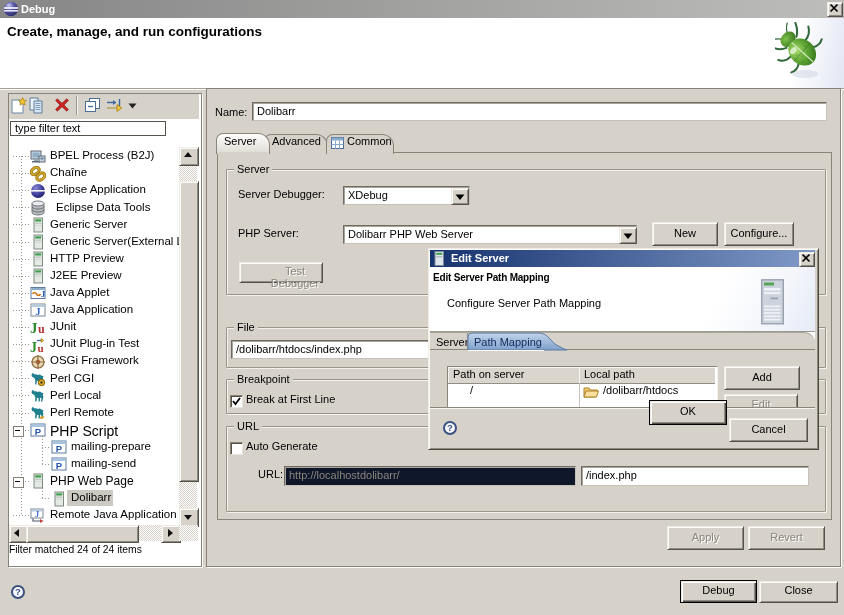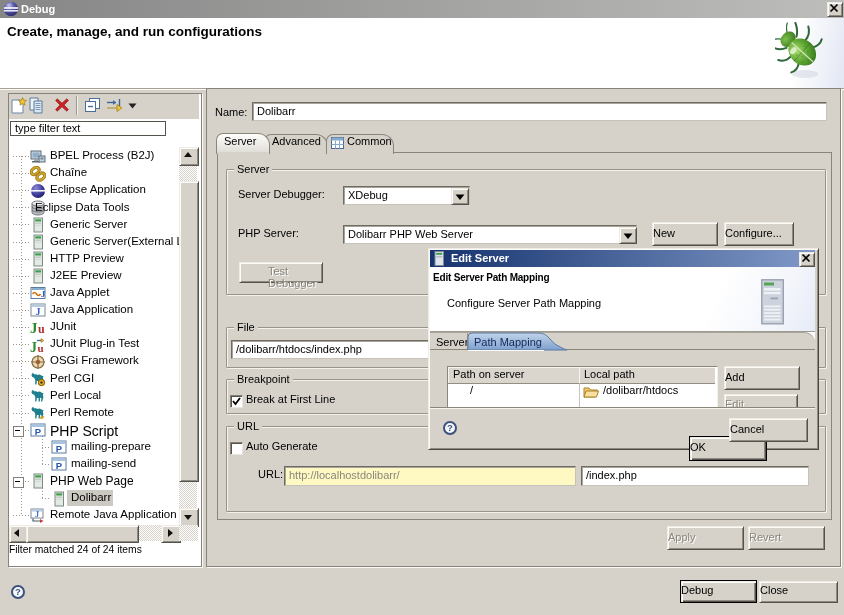--- a/index.html
+++ b/index.html
@@ -2,21 +2,21 @@
 <html><head>
 <meta charset="utf-8">
 <style>
   html,body{margin:0;padding:0;}
   body{font-family:"Liberation Sans",sans-serif;font-size:11px;color:#000;}
   #win{position:relative;width:844px;height:615px;background:#d6d2ca;overflow:hidden;}
   .abs{position:absolute;}
   
   .btn{position:absolute;background:#d6d2ca;border:1px solid;border-color:#efece6 #55524b #55524b #efece6;
        box-shadow:inset 1px 1px 0 #fcfbf8, inset -1px -1px 0 #8e8a80;
-       text-align:left;font-size:11px;color:#000;}
+       text-align:center;font-size:11px;color:#000;}
   .btn .lbl{position:absolute;left:0;right:0;}
   .btn.dis{color:#8a867c;text-shadow:1px 1px 0 #fff;}
   .btn.def{border:1px solid #000;box-shadow:inset 1px 1px 0 #efece6, inset 2px 2px 0 #fcfbf8, inset -1px -1px 0 #55524b, inset -2px -2px 0 #8e8a80;}
   
   .inp{position:absolute;background:#fff;border:1px solid;border-color:#706c64 #c6c2ba #c6c2ba #706c64;
        box-shadow:inset 1px 1px 0 #a9a499;font-size:11px;}
   .inp span{position:absolute;left:4px;top:2px;white-space:nowrap;}
   
   .grp{position:absolute;border:1px solid #99948a;box-shadow:1px 1px 0 #f5f2ec, inset 1px 1px 0 #f5f2ec;border-radius:1px;}
   .grp > .cap{position:absolute;top:-7px;left:7px;background:#d6d2ca;padding:0 3px;font-size:11px;}
@@ -212,21 +212,21 @@
         <rect x="1" y="7" width="14" height="1.6" fill="#fff" opacity="0.95"></rect>
       </svg>
   <div class="abs nowrap" style="left:50px;top:183.4px;font-size:11.5px;">Eclipse Application</div>
   <div class="abs" style="left:13px;top:207.3px;width:16px;height:1px;background-image:repeating-linear-gradient(to right,#9a968c 0 1px,transparent 1px 3px);"></div>
   <svg class="abs" style="left:30px;top:199.8px" width="16" height="16" viewBox="0 0 16 16">
         <path d="M2 3.5 v9 c0 1.4 2.7 2.5 6 2.5 s6 -1.1 6 -2.5 v-9" fill="#b8bcc0" stroke="#5a5e62" stroke-width="0.8"></path>
         <path d="M2 9.5 c0 1.4 2.7 2.5 6 2.5 s6 -1.1 6 -2.5" fill="none" stroke="#5a5e62" stroke-width="0.8"></path>
         <path d="M2 6.5 c0 1.4 2.7 2.5 6 2.5 s6 -1.1 6 -2.5" fill="none" stroke="#5a5e62" stroke-width="0.8"></path>
         <ellipse cx="8" cy="3.5" rx="6" ry="2.5" fill="#e8eaec" stroke="#5a5e62" stroke-width="0.8"></ellipse>
       </svg>
-  <div class="abs nowrap" style="left:35px;top:200.5px;font-size:11.5px;">Eclipse Data Tools</div>
+  <div class="abs nowrap" style="left:56px;top:200.5px;font-size:11.5px;">Eclipse Data Tools</div>
   <div class="abs" style="left:13px;top:224.4px;width:16px;height:1px;background-image:repeating-linear-gradient(to right,#9a968c 0 1px,transparent 1px 3px);"></div>
   <svg class="abs" style="left:30px;top:216.9px" width="16" height="16" viewBox="0 0 16 16">
         <use href="#i-server"></use>
       </svg>
   <div class="abs nowrap" style="left:50px;top:217.6px;font-size:11.5px;">Generic Server</div>
   <div class="abs" style="left:13px;top:241.5px;width:16px;height:1px;background-image:repeating-linear-gradient(to right,#9a968c 0 1px,transparent 1px 3px);"></div>
   <svg class="abs" style="left:30px;top:234.0px" width="16" height="16" viewBox="0 0 16 16">
         <use href="#i-server"></use>
       </svg>
   <div class="abs nowrap" style="left:50px;top:234.7px;font-size:11.5px;">Generic Server(External La</div>
@@ -432,21 +432,21 @@
         <path d="M1 4 l2.5 3 L8 1" stroke="#000" stroke-width="1.8" fill="none"></path>
       </svg>
     <div class="abs nowrap" style="left:246px;top:392.5px;">Break at First Line</div>
 
     <div class="grp" style="left:226px;top:426px;width:598px;height:84px;">
         <span class="cap">URL</span>
       </div>
     <div class="chk" style="left:230px;top:442px;"></div>
     <div class="abs nowrap" style="left:246px;top:439.5px;">Auto Generate</div>
     <div class="abs nowrap" style="left:258px;top:467.5px;">URL:</div>
-    <div class="inp" style="left:284px;top:466px;width:290px;height:18px;background:#fef9c3;text-decoration:underline;">
+    <div class="inp" style="left:284px;top:466px;width:290px;height:18px;background:#0f172a;text-decoration:underline;">
         <span style="color:#8a867c;">http://localhostdolibarr/</span>
       </div>
     <div class="inp" style="left:581px;top:466px;width:226px;height:18px;">
         <span>/index.php</span>
       </div>
 
     <div class="btn dis" style="left:667px;top:526px;width:75px;height:22px;">
         <span class="lbl" style="top:4px;">Apply</span>
       </div>
     <div class="btn dis" style="left:748px;top:526px;width:75px;height:22px;">
@@ -524,21 +524,21 @@
     <div class="abs" style="left:724px;top:394px;width:74px;height:13px;overflow:hidden;">
         <div class="btn dis" style="left:0;top:0;width:72px;height:20px;">
           <span class="lbl" style="top:3px;">Edit</span>
         </div>
       </div>
 
     <div class="abs" style="left:430px;top:407px;width:385px;height:1px;background:#8a867c;"></div>
     <div class="abs" style="left:430px;top:408px;width:385px;height:1px;background:#f6f4ef;"></div>
     <div class="abs" style="left:443px;top:421px;width:10px;height:10px;border:2px solid #3a5080;border-radius:50%;background:#f6f8fb;"></div>
     <div class="abs" style="left:447px;top:422px;font-size:9.5px;font-weight:bold;color:#3a5080;">?</div>
-    <div class="btn def" style="left:649px;top:436px;width:76px;height:23px;margin-left:40px;">
+    <div class="btn def" style="left:649px;top:400px;width:76px;height:23px;">
         <span class="lbl" style="top:4px;">OK</span>
       </div>
     <div class="btn" style="left:729px;top:418px;width:77px;height:22px;">
         <span class="lbl" style="top:4px;">Cancel</span>
       </div>
   </div>
 
   <div class="abs" style="left:11px;top:585px;width:10px;height:10px;border:2px solid #3a5080;border-radius:50%;background:#f6f8fb;"></div>
   <div class="abs" style="left:15px;top:586px;font-size:9.5px;font-weight:bold;color:#3a5080;">?</div>
   <div class="btn def" style="left:680px;top:580px;width:75px;height:21px;">

